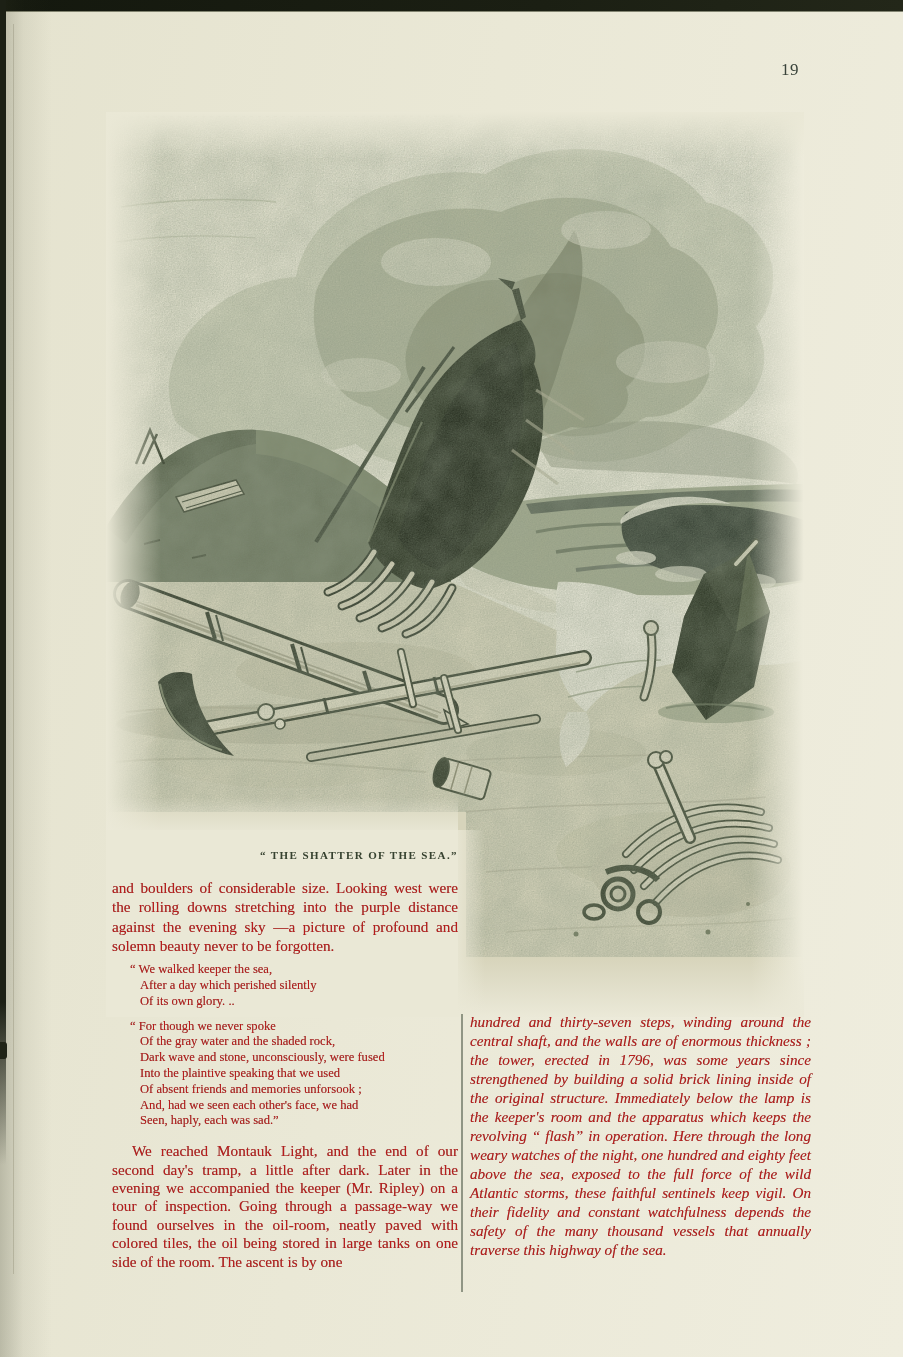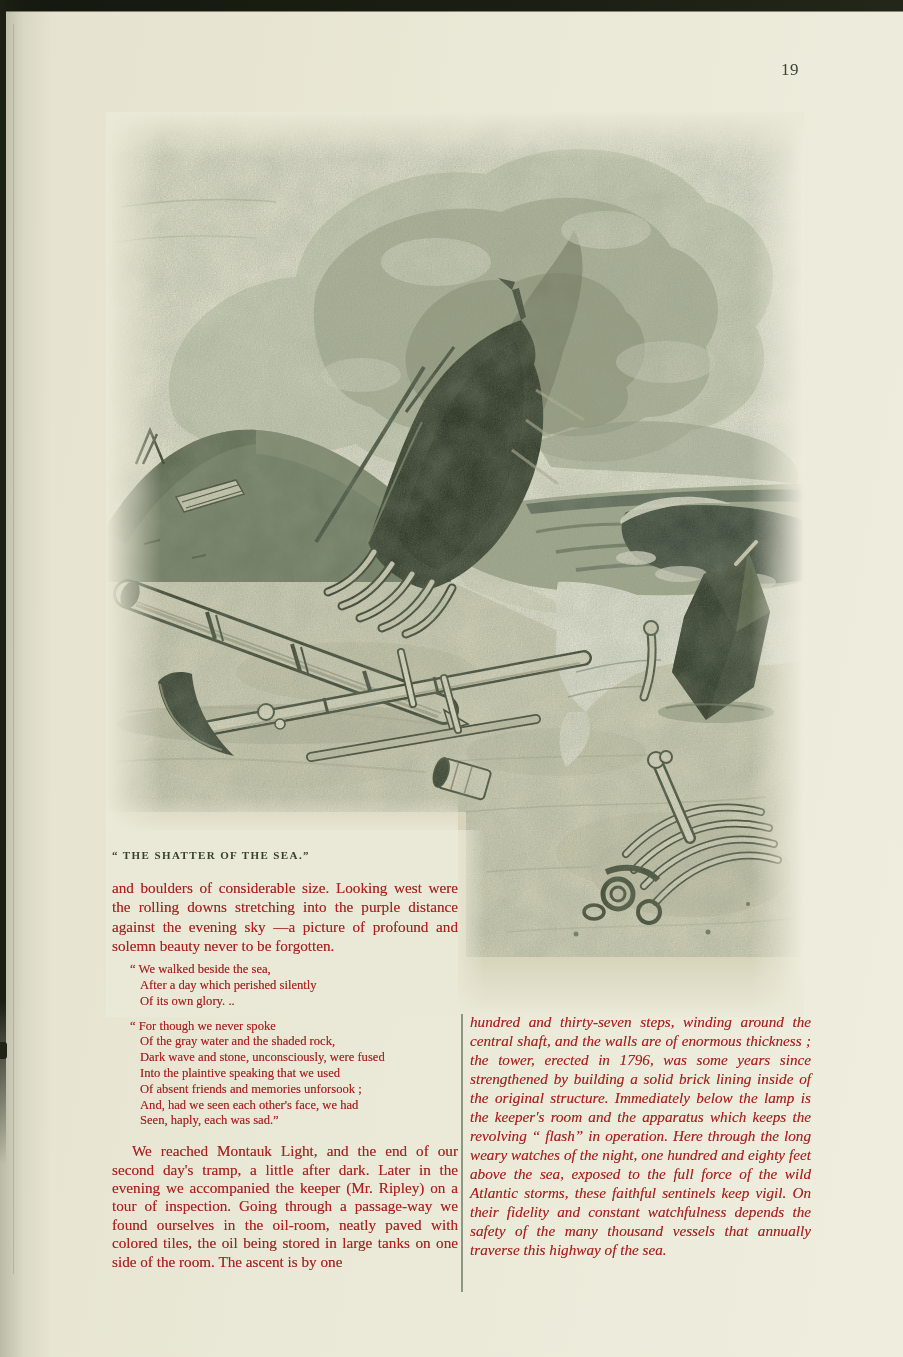--- a/index.html
+++ b/index.html
@@ -14,21 +14,21 @@
   .left-edge-strip{position:absolute;left:0;top:0;width:6px;height:1165px;
     background:linear-gradient(180deg,#1c2015 0%,#1c2015 86%,rgba(28,32,21,0) 100%);}
   .spine-shadow{position:absolute;left:0;top:0;width:52px;height:1357px;
     background:linear-gradient(90deg,rgba(52,56,36,.25),rgba(52,56,36,.07) 45%,rgba(52,56,36,0));}
   .crease-line{position:absolute;left:13px;top:24px;width:1px;height:1250px;background:rgba(120,115,88,.28);}
   .edge-tick{position:absolute;left:0;top:1042px;width:7px;height:17px;background:#202417;border-radius:0 3px 3px 0;}
   .page-number{position:absolute;left:768px;top:60px;width:44px;text-align:center;
     font-size:17px;color:#39433a;letter-spacing:.5px;}
   .illustration{position:absolute;left:106px;top:112px;width:698px;height:905px;}
   .illustration svg{display:block;width:698px;height:905px;}
-  .caption{position:absolute;left:112px;top:849px;width:346px;text-align:left;
+  .caption{position:absolute;left:112px;top:849px;width:346px;text-align:right;
     font-size:11px;font-weight:700;letter-spacing:1.4px;color:#36412f;}
   .col{position:absolute;color:#b91c1c;text-shadow:0 0 .5px rgba(63,74,62,.55);}
   .col-left{left:112px;top:878px;width:346px;}
   .col-right{left:470px;top:1012px;width:341px;font-style:italic;}
   .para{font-size:15.2px;line-height:19.3px;text-align:justify;margin:0;}
   .para.indent{text-indent:20px;}
   .col-right .para{line-height:19px;}
   .verse{font-size:12.6px;line-height:15.8px;margin:0 0 0 18px;white-space:pre-line;
     text-indent:-10px;padding-left:10px;}
   .verse.v1{margin-top:7px;}
@@ -265,21 +265,21 @@
     <rect x="0" y="718" width="352" height="187" fill="#eae8d6"></rect>
     <rect x="345" y="718" width="34" height="187" fill="url(#fadeL)" transform="translate(-340,0) translate(340,0)"></rect>
   </g>
 </svg>
 </div>
 
 <div class="caption">“ THE SHATTER OF THE SEA.”</div>
 
 <div class="col col-left">
   <p class="para">and boulders of considerable size.  Looking west were the rolling downs stretching into the purple distance against the evening sky —a picture of profound and solemn beauty never to be forgotten.</p>
-  <div class="verse v1">“ We walked beside the sea,
+  <div class="verse v1">“ We walked keeper the sea,
 After a day which perished silently
 Of its own glory. ..</div>
   <div class="verse v2">“ For though we never spoke
 Of the gray water and the shaded rock,
 Dark wave and stone, unconsciously, were fused
 Into the plaintive speaking that we used
 Of absent friends and memories unforsook ;
 And, had we seen each other's face, we had
 Seen, haply, each was sad.”</div>
   <p class="para p2 indent">We reached Montauk Light, and the end of our second day's tramp, a little after dark.  Later in the evening we accompanied the keeper (Mr. Ripley) on a tour of inspection.  Going through a passage-way we found ourselves in the oil-room, neatly paved with colored tiles, the oil being stored in large tanks on one side of the room.  The ascent is by one</p>

